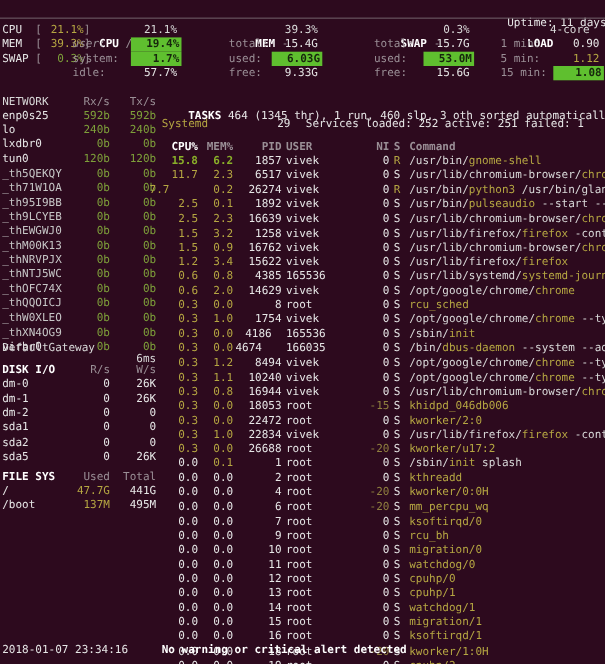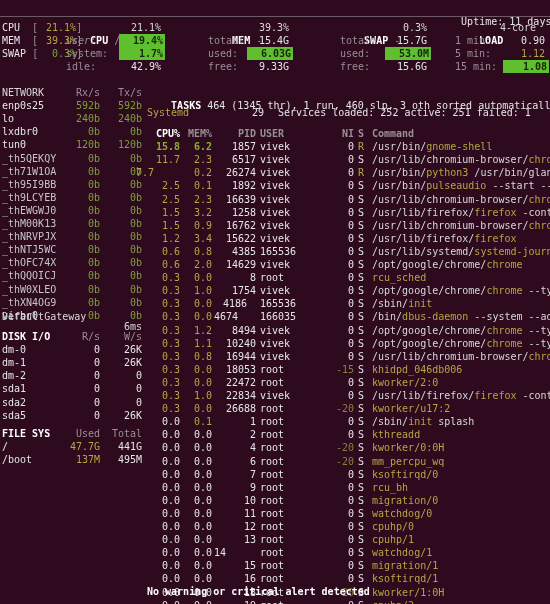--- a/index.html
+++ b/index.html
@@ -54,21 +54,21 @@
   <div class="cell" style="left:66px;top:21px;">
     <span class="title b">CPU</span><span> </span><span class="dim">/</span>
   </div>
   <div class="cell" style="left:121px;top:21px;width:40px;text-align:right;">21.1%</div>
   <div id="cpu-rows">
       <div class="cell dim" style="left:66px;top:34.1px;font-style:italic;">user:</div>
       <div class="cell hl" style="left:119px;top:34.1px;width:42px;text-align:right;padding:0 2px;">19.4%</div>
       <div class="cell dim" style="left:66px;top:47.2px;">system:</div>
       <div class="cell hl" style="left:119px;top:47.2px;width:42px;text-align:right;padding:0 2px;">1.7%</div>
       <div class="cell dim" style="left:66px;top:60.3px;">idle:</div>
-      <div class="cell white" style="left:119px;top:60.3px;width:42px;text-align:right;">42.9%</div>
+      <div class="cell white" style="left:119px;top:60.3px;width:42px;text-align:right;">57.7%</div>
     </div>
 
   <div class="cell" style="left:208px;top:21px;">
     <span class="title b">MEM</span><span> </span><span class="dim">-</span>
   </div>
   <div class="cell" style="left:249px;top:21px;width:40px;text-align:right;">39.3%</div>
   <div id="mem-rows">
       <div class="cell dim" style="left:208px;top:34.1px;">total:</div>
       <div class="cell white" style="left:247px;top:34.1px;width:42px;text-align:right;">15.4G</div>
       <div class="cell dim" style="left:208px;top:47.2px;">used:</div>
@@ -490,21 +490,21 @@
         <div class="cell white" style="left:182px;top:533.0999999999999px;width:30px;text-align:right;">0.0</div>
         <div class="cell white" style="left:214px;top:533.0999999999999px;width:42px;text-align:right;">13</div>
         <div class="cell white" style="left:260px;top:533.0999999999999px;">root</div>
         <div class="cell white" style="left:330px;top:533.0999999999999px;width:24px;text-align:right;">0</div>
         <div class="cell white" style="left:358px;top:533.0999999999999px;">S</div>
         <div class="cell" style="left:372px;top:533.0999999999999px;max-width:178px;overflow:hidden;white-space:nowrap;"><span class="cmdproc">cpuhp/1</span></div>
       </div>
       <div>
         <div class="cell white" style="left:150px;top:546.2px;width:30px;text-align:right;">0.0</div>
         <div class="cell white" style="left:182px;top:546.2px;width:30px;text-align:right;">0.0</div>
-        <div class="cell white" style="left:214px;top:546.2px;width:42px;text-align:left;">14</div>
+        <div class="cell white" style="left:214px;top:546.2px;width:42px;text-align:right;">14</div>
         <div class="cell white" style="left:260px;top:546.2px;">root</div>
         <div class="cell white" style="left:330px;top:546.2px;width:24px;text-align:right;">0</div>
         <div class="cell white" style="left:358px;top:546.2px;">S</div>
         <div class="cell" style="left:372px;top:546.2px;max-width:178px;overflow:hidden;white-space:nowrap;"><span class="cmdproc">watchdog/1</span></div>
       </div>
       <div>
         <div class="cell white" style="left:150px;top:559.3px;width:30px;text-align:right;">0.0</div>
         <div class="cell white" style="left:182px;top:559.3px;width:30px;text-align:right;">0.0</div>
         <div class="cell white" style="left:214px;top:559.3px;width:42px;text-align:right;">15</div>
         <div class="cell white" style="left:260px;top:559.3px;">root</div>
@@ -535,15 +535,16 @@
         <div class="cell white" style="left:182px;top:598.5999999999999px;width:30px;text-align:right;">0.0</div>
         <div class="cell white" style="left:214px;top:598.5999999999999px;width:42px;text-align:right;">19</div>
         <div class="cell white" style="left:260px;top:598.5999999999999px;">root</div>
         <div class="cell white" style="left:330px;top:598.5999999999999px;width:24px;text-align:right;">0</div>
         <div class="cell white" style="left:358px;top:598.5999999999999px;">S</div>
         <div class="cell" style="left:372px;top:598.5999999999999px;max-width:178px;overflow:hidden;white-space:nowrap;"><span class="cmdproc">cpuhp/2</span></div>
       </div>
       <div></div>
     </div>
 
+  <div class="cell white" style="left:2px;top:585px;">2018-01-07 23:34:16</div>
   <div class="cell title b" style="left:147px;top:585px;">No warning or critical alert detected</div>
 
 </div>
 
 </body></html>

